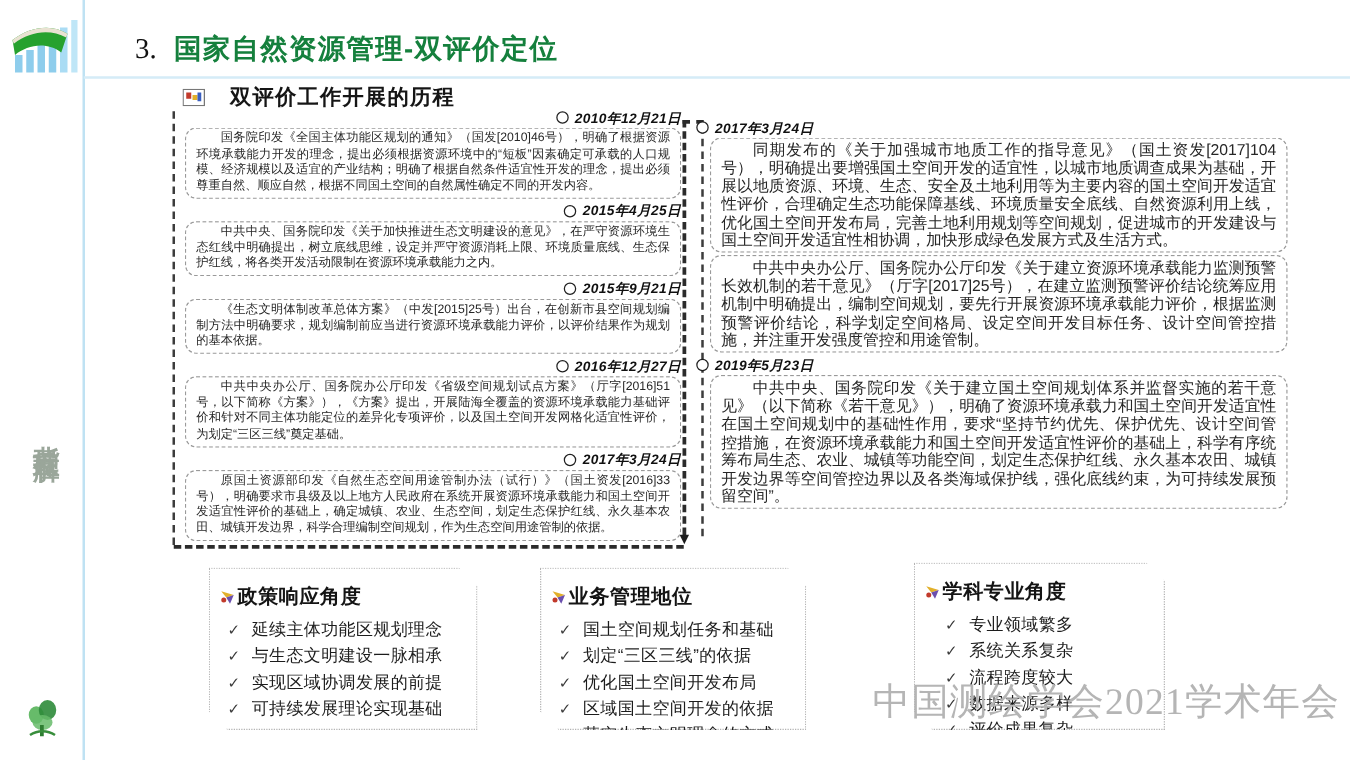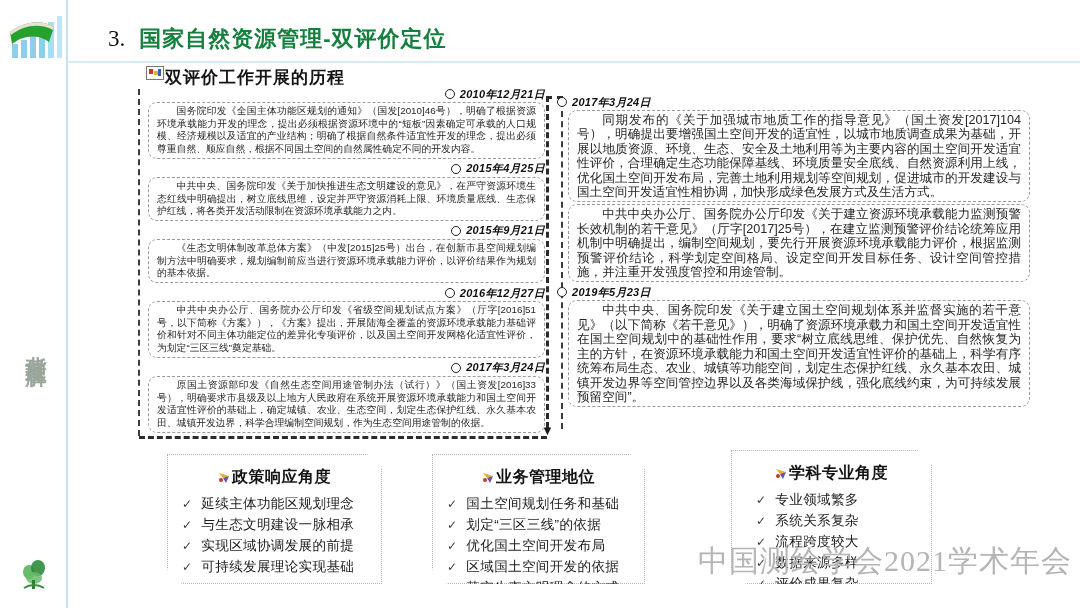--- a/index.html
+++ b/index.html
@@ -9,21 +9,21 @@
     margin:0 auto;
   }
   
   .vline{position:absolute;left:66px;top:0;height:608px;width:0;border-left:2px solid #bfe2f3;}
   .hline{position:absolute;left:67px;top:61px;width:1013px;height:0;border-top:2px solid #d5ecf7;}
   
   .header{position:absolute;left:108px;top:24px;display:flex;align-items:baseline;gap:14px;}
   .header .num{font-family:"Liberation Serif",serif;font-size:23px;color:#111;}
   .header .title{font-size:22px;font-weight:bold;color:#15803d;letter-spacing:1px;}
   
-  .section-title{position:absolute;left:146px;top:66px;display:flex;gap:1px;}
+  .section-title{position:absolute;left:146px;top:66px;display:flex;align-items:center;gap:20px;}
   .section-title .txt{font-size:17px;font-weight:bold;color:#151515;letter-spacing:1px;}
   
   .tl-line-left{position:absolute;left:138px;top:89px;height:347px;width:0;border-left:2px dashed #3c3c3c;}
   .tl-line-right{position:absolute;left:561px;top:101px;height:328px;width:0;border-left:2px dashed #3c3c3c;}
   .tl-hline-bottom{position:absolute;left:139px;top:436px;width:408px;height:0;border-top:3px dashed #2b2b2b;}
   .tl-center-line{position:absolute;left:546px;top:96px;height:332px;width:0;border-left:3px dashed #2b2b2b;}
   .tl-center-stub{position:absolute;left:546px;top:96px;width:17px;height:0;border-top:3px dashed #2b2b2b;}
   .tl-arrow{position:absolute;left:541px;top:424px;font-size:13px;color:#1c1c1c;line-height:13px;}
   .col{position:absolute;display:flex;flex-direction:column;}
   .col-left{left:133px;top:86px;width:412px;align-items:flex-end;}
@@ -36,21 +36,21 @@
           text-align:justify;text-indent:2em;background:#fff;margin-bottom:2px;}
   .col-left .tl-box{margin-left:15px;font-size:9.8px;line-height:12.7px;}
   .col-right .tl-box{margin-left:15px;font-size:12.6px;line-height:14.4px;}
   
   .bbox{position:absolute;background:#fff;border:1px dotted #b3b3b3;box-sizing:border-box;
         clip-path:polygon(0 0, calc(100% - 15px) 0, 100% 15px, 100% 100%, 15px 100%, 0 calc(100% - 15px));
         padding:12px 8px 8px 8px;box-shadow:2px 2px 3px rgba(0,0,0,.08);}
   .bbox1{left:167px;top:454px;width:215px;height:130px;}
   .bbox2{left:432px;top:454px;width:213px;height:130px;}
   .bbox3{left:731px;top:450px;width:201px;height:134px;}
-  .bbox-title{display:flex;justify-content:center;align-items:center;gap:2px;
+  .bbox-title{display:flex;justify-content:flex-start;align-items:center;gap:2px;
               font-size:16px;font-weight:bold;color:#141414;margin-bottom:7px;letter-spacing:.5px;}
   .bbox-item{display:flex;gap:9px;align-items:baseline;font-size:13.6px;color:#1c1c1c;margin-top:3px;padding-left:6px;letter-spacing:.3px;}
   .bbox3 .bbox-item{padding-left:16px;}
   .check{font-size:12px;color:#3a3a3a;flex:none;}
   
   .side-label{position:absolute;left:22px;top:340px;writing-mode:vertical-rl;
               font-size:21px;letter-spacing:3px;color:#9aa69a;font-weight:bold;}
   .logo{position:absolute;left:8px;top:14px;}
   .plant{position:absolute;left:20px;top:558px;}
   
@@ -139,21 +139,21 @@
       <span class="date">2017年3月24日</span>
     </div>
     <div class="tl-box">同期发布的《关于加强城市地质工作的指导意见》（国土资发[2017]104号），明确提出要增强国土空间开发的适宜性，以城市地质调查成果为基础，开展以地质资源、环境、生态、安全及土地利用等为主要内容的国土空间开发适宜性评价，合理确定生态功能保障基线、环境质量安全底线、自然资源利用上线，优化国土空间开发布局，完善土地利用规划等空间规划，促进城市的开发建设与国土空间开发适宜性相协调，加快形成绿色发展方式及生活方式。</div>
 
     <div class="tl-box">中共中央办公厅、国务院办公厅印发《关于建立资源环境承载能力监测预警长效机制的若干意见》（厅字[2017]25号），在建立监测预警评价结论统筹应用机制中明确提出，编制空间规划，要先行开展资源环境承载能力评价，根据监测预警评价结论，科学划定空间格局、设定空间开发目标任务、设计空间管控措施，并注重开发强度管控和用途管制。</div>
 
     <div class="date-row">
       <span class="marker"></span>
       <span class="date">2019年5月23日</span>
     </div>
-    <div class="tl-box">中共中央、国务院印发《关于建立国土空间规划体系并监督实施的若干意见》（以下简称《若干意见》），明确了资源环境承载力和国土空间开发适宜性在国土空间规划中的基础性作用，要求“树立底线思维、保护优先、自然恢复为主的方针，在资源环境承载能力和国土空间开发适宜性评价的基础上，科学有序统筹布局生态、农业、城镇等功能空间，划定生态保护红线、永久基本农田、城镇开发边界等空间管控边界以及各类海域保护线，强化底线约束，为可持续发展预留空间”。</div>
+    <div class="tl-box">中共中央、国务院印发《关于建立国土空间规划体系并监督实施的若干意见》（以下简称《若干意见》），明确了资源环境承载力和国土空间开发适宜性在国土空间规划中的基础性作用，要求“坚持节约优先、保护优先、设计空间管控措施，在资源环境承载能力和国土空间开发适宜性评价的基础上，科学有序统筹布局生态、农业、城镇等功能空间，划定生态保护红线、永久基本农田、城镇开发边界等空间管控边界以及各类海域保护线，强化底线约束，为可持续发展预留空间”。</div>
 
   </div>
 
   <div class="bbox bbox1">
     <div class="bbox-title">
       <svg width="12" height="12" viewBox="0 0 12 12">
         <polygon points="1,1 11,4 5,6" fill="#e2b02a"></polygon>
         <polygon points="5,6 11,4 8,11" fill="#6a4fae"></polygon>
         <circle cx="3" cy="8" r="2" fill="#c23a2b"></circle>
       </svg>

